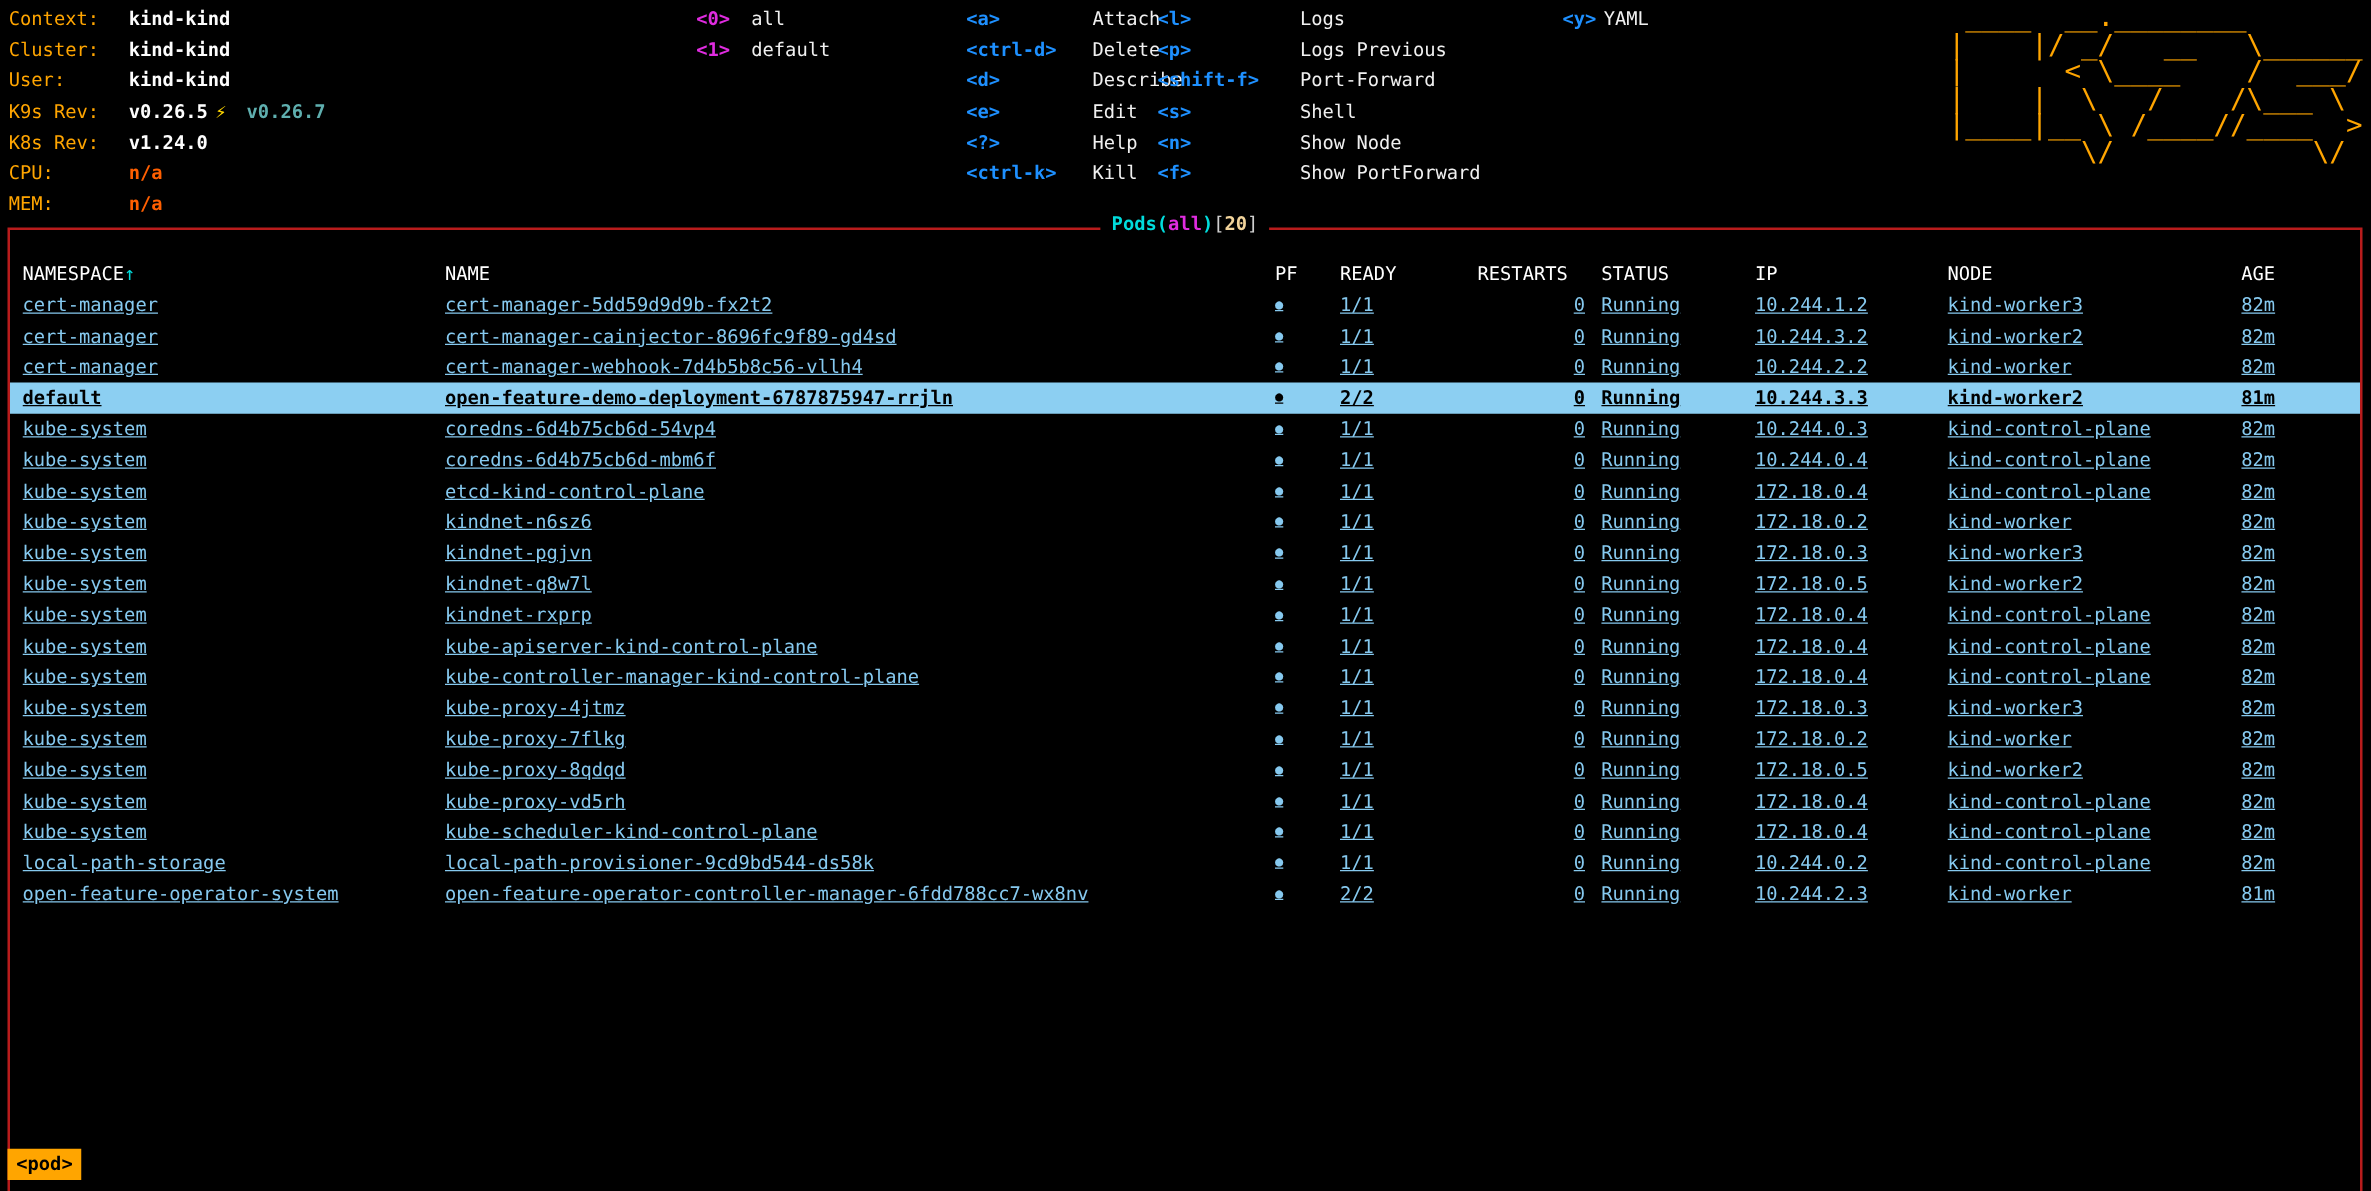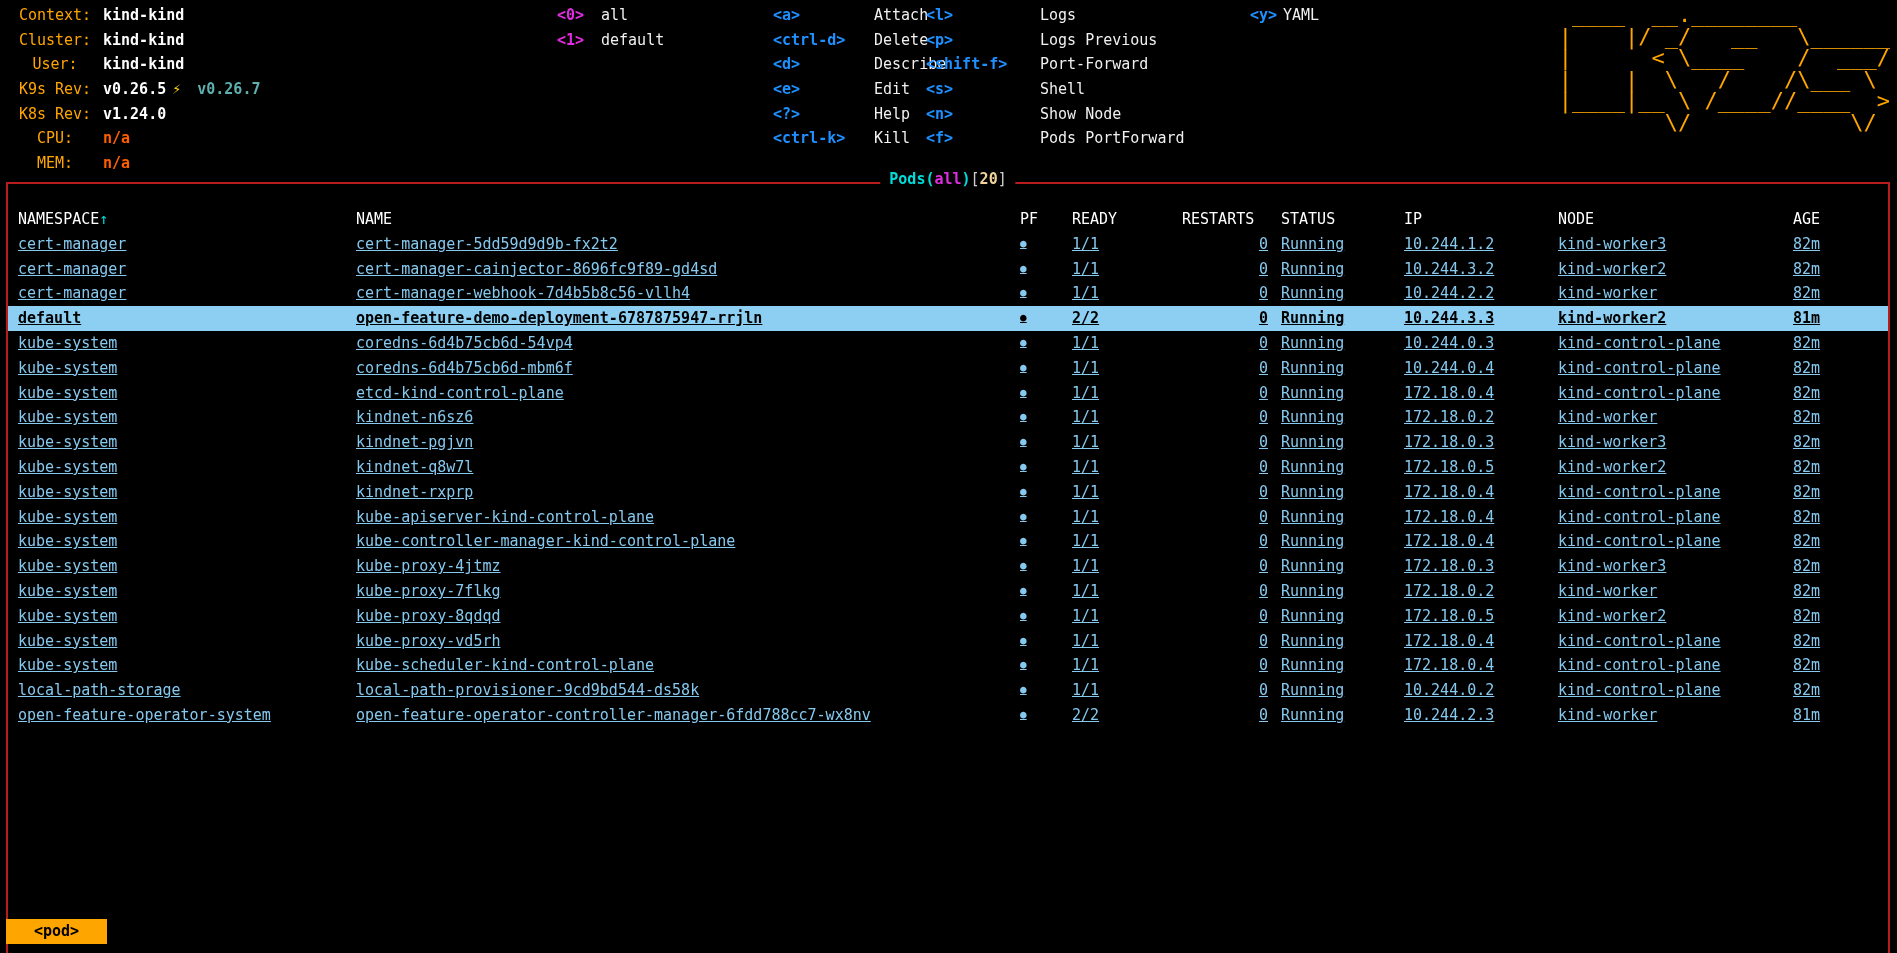--- a/index.html
+++ b/index.html
@@ -3,21 +3,21 @@
 <meta charset="utf-8">
 <style>
   * { margin:0; padding:0; box-sizing:border-box; }
   html,body { background:#000; }
   .screen { position:relative; width:1897px; height:953px; background:#000; overflow:hidden;
     font-family:"DejaVu Sans Mono","Liberation Mono",monospace; font-size:15px; color:#fdfdfd; }
   .line { height:24.7px; line-height:24.7px; white-space:pre; }
 
   
   .info { position:absolute; left:7px; top:3px; }
-  .info .lbl { display:inline-block; width:96px; color:#ffa500;text-align:center; }
+  .info .lbl { display:inline-block; width:96px; color:#ffa500; }
   .info .val { font-weight:bold; color:#fdfdfd; }
   .info .val.na { color:#ff5f00; }
   .bolt { color:#ffd700; padding-left:6px; }
   .bolt:empty { padding-left:0; }
   .upg { color:#5fafaf; font-weight:bold;margin-left:16px; }
 
   
   .keys { position:absolute; top:3px; }
   .keys .key { display:inline-block; color:#1e90ff; font-weight:bold; }
   .keys .kl { color:#f0f0f0; }
@@ -45,21 +45,21 @@
   .thead { margin-top:23px; color:#ffffff; }
   .sort { color:#00dcdc; }
   .cell { overflow:hidden; }
   .cell.restarts { text-align:right; padding-right:13px; }
   .cell.pf { font-size:11px; }
   .row { color:#86c9ef;text-decoration:underline; }
   .row.selected { background:#8ccff2; color:#000; font-weight:bold; }
 
   
   .crumb { position:absolute; left:6px; top:919px; background:#ffa500; color:#000;
-    font-weight:bold; height:25px; line-height:25px; padding:0 28px; white-space:pre;text-align:right; }
+    font-weight:bold; height:25px; line-height:25px; padding:0 7px; white-space:pre;text-align:right; }
 </style>
 </head>
 <body>
 
 <div class="screen">
 
   <div class="info">
 
       <div class="line"><span class="lbl">Context:</span><span class="val">kind-kind</span><span class="bolt"></span><span class="upg"></span></div>
 
@@ -103,21 +103,21 @@
       <div class="line"><span class="key">&lt;l&gt;</span><span class="kl">Logs</span></div>
 
       <div class="line"><span class="key">&lt;p&gt;</span><span class="kl">Logs Previous</span></div>
 
       <div class="line"><span class="key">&lt;shift-f&gt;</span><span class="kl">Port-Forward</span></div>
 
       <div class="line"><span class="key">&lt;s&gt;</span><span class="kl">Shell</span></div>
 
       <div class="line"><span class="key">&lt;n&gt;</span><span class="kl">Show Node</span></div>
 
-      <div class="line"><span class="key">&lt;f&gt;</span><span class="kl">Pods PortForward</span></div>
+      <div class="line"><span class="key">&lt;f&gt;</span><span class="kl">Show PortForward</span></div>
     </div>
 
   <div class="keys colD">
 
       <div class="line"><span class="key">&lt;y&gt;</span><span class="kl">YAML</span></div>
     </div>
 
   <pre class="logo"> ____  __.________       
 |    |/ _/   __   \______
 |      &lt; \____    /  ___/

